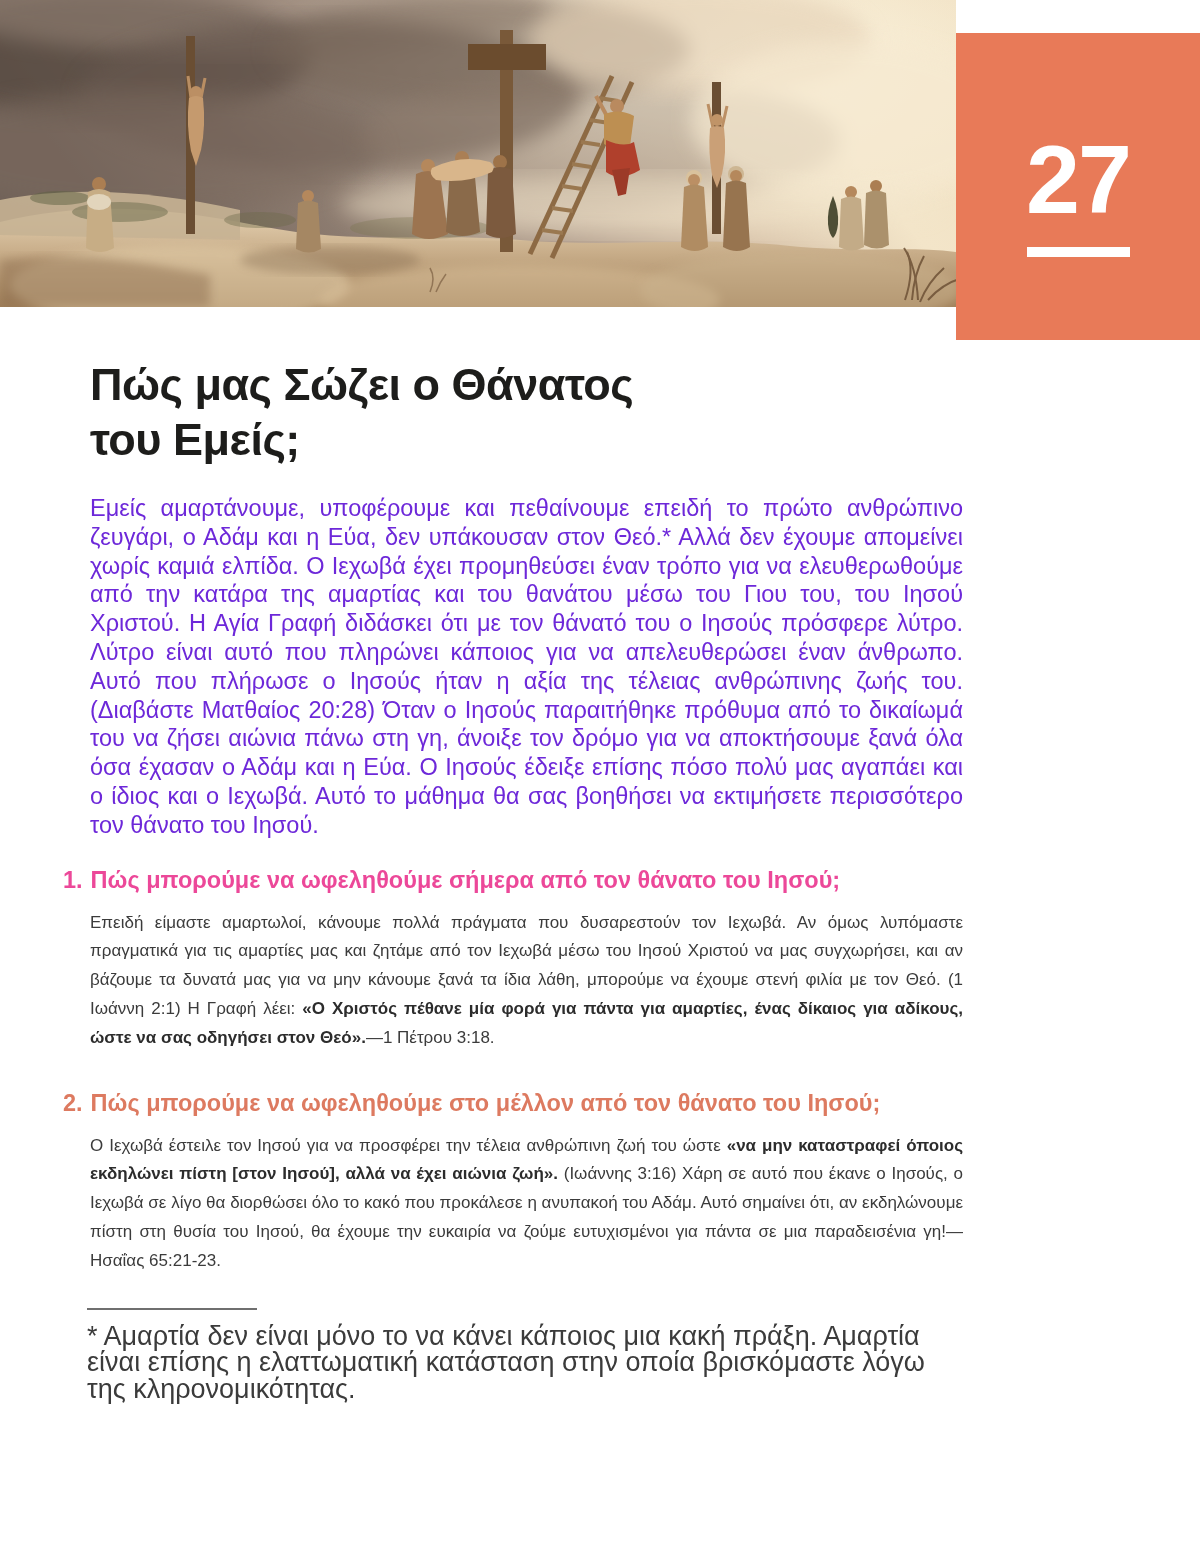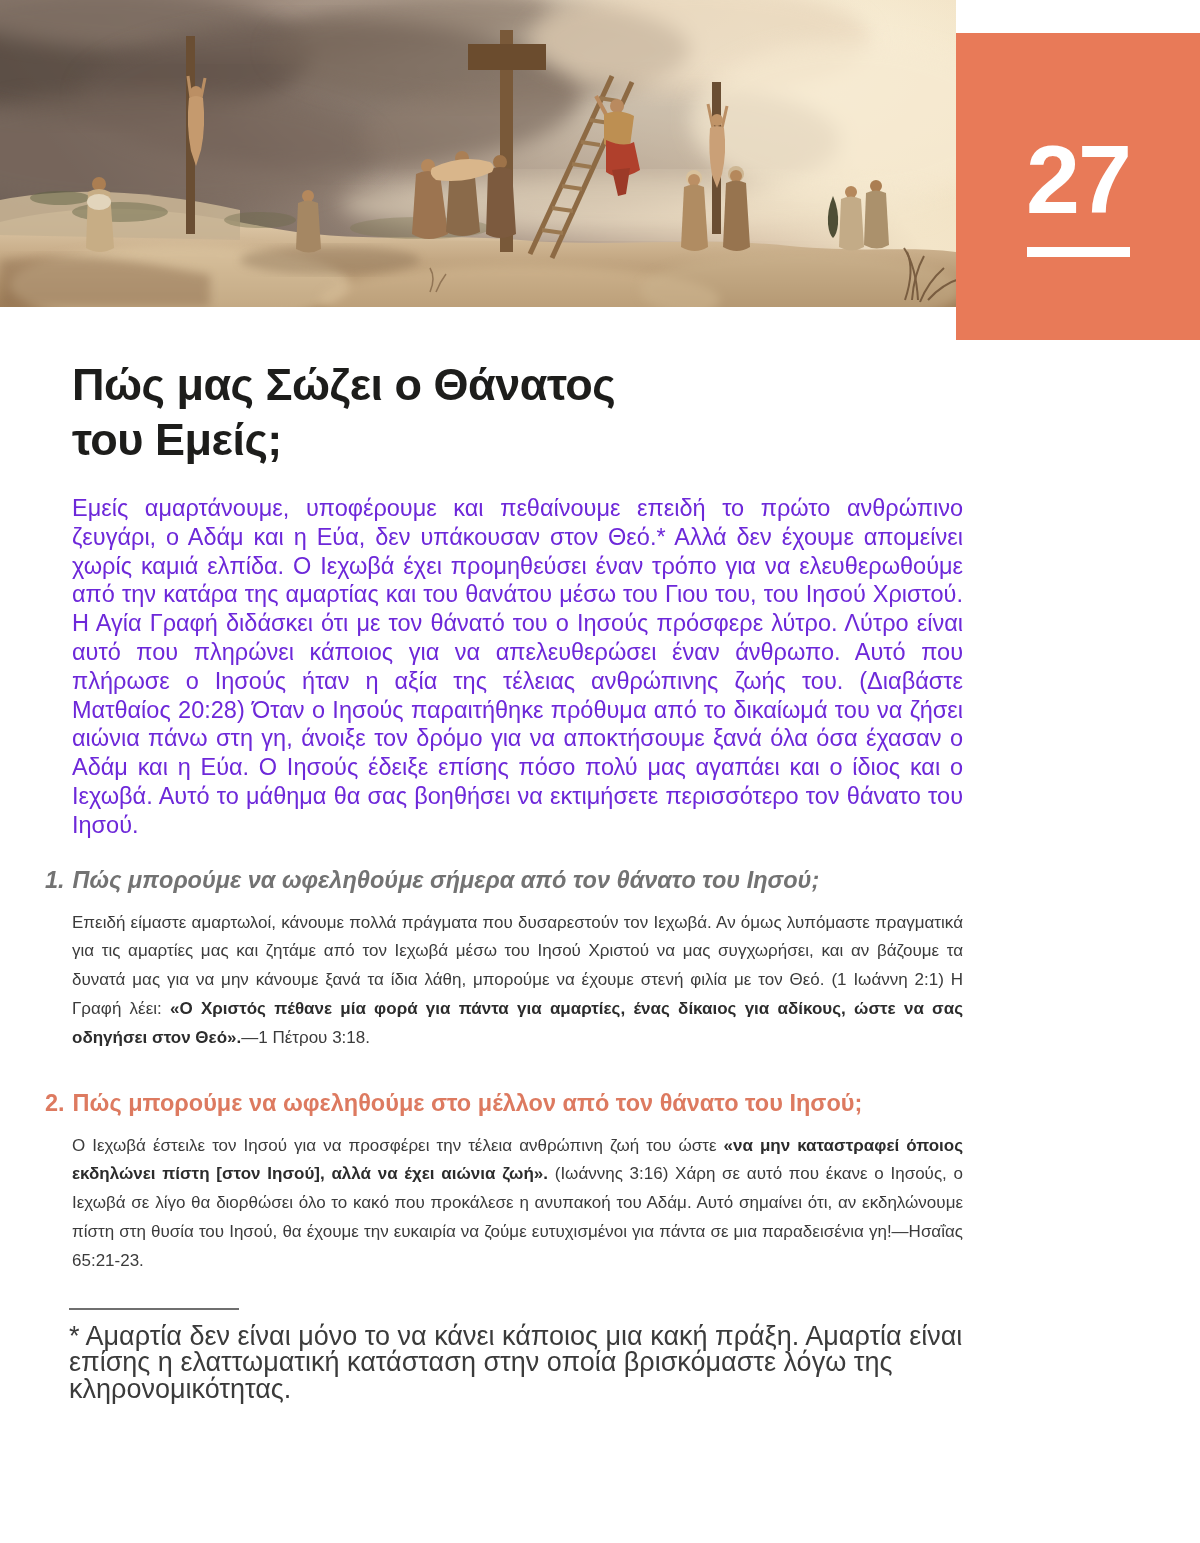--- a/index.html
+++ b/index.html
@@ -20,21 +20,21 @@
     position:absolute; top:0; right:0;
     width:244px; height:307px;
     display:flex; flex-direction:column; align-items:center; justify-content:center;margin-top:33px;
   }
   .chapter-number {
     color:#ffffff; font-size:97px; font-weight:700; line-height:1; margin-top:14px;
     letter-spacing:-2px;
   }
   .chapter-rule { width:103px; height:10px; background:#ffffff; margin-top:19px; }
   
-  .content { padding:0 237px 0 72px; }
+  .content { padding:0 237px 0 90px; }
   .page-title {
     margin-top:50px;
     font-size:45px; line-height:55px; font-weight:700;
     color:#1d1d1b; letter-spacing:-0.5px;
   }
   .intro {
     margin-top:27px;
     font-size:23.5px; line-height:28.8px;
     text-align:justify;
     color:#6d28d9;
@@ -210,21 +210,21 @@
 
   <div class="content">
 
     <h1 class="page-title">
       <div>Πώς μας Σώζει ο Θάνατος</div>
       <div>του Εμείς;</div>
     </h1>
 
     <p class="intro">Εμείς αμαρτάνουμε, υποφέρουμε και πεθαίνουμε επειδή το πρώτο ανθρώπινο ζευγάρι, ο Αδάμ και η Εύα, δεν υπάκουσαν στον Θεό.* Αλλά δεν έχουμε απομείνει χωρίς καμιά ελπίδα. Ο Ιεχωβά έχει προμηθεύσει έναν τρόπο για να ελευθερωθούμε από την κατάρα της αμαρτίας και του θανάτου μέσω του Γιου του, του Ιησού Χριστού. Η Αγία Γραφή διδάσκει ότι με τον θάνατό του ο Ιησούς πρόσφερε λύτρο. Λύτρο είναι αυτό που πληρώνει κάποιος για να απελευθερώσει έναν άνθρωπο. Αυτό που πλήρωσε ο Ιησούς ήταν η αξία της τέλειας ανθρώπινης ζωής του. (Διαβάστε Ματθαίος 20:28) Όταν ο Ιησούς παραιτήθηκε πρόθυμα από το δικαίωμά του να ζήσει αιώνια πάνω στη γη, άνοιξε τον δρόμο για να αποκτήσουμε ξανά όλα όσα έχασαν ο Αδάμ και η Εύα. Ο Ιησούς έδειξε επίσης πόσο πολύ μας αγαπάει και ο ίδιος και ο Ιεχωβά. Αυτό το μάθημα θα σας βοηθήσει να εκτιμήσετε περισσότερο τον θάνατο του Ιησού.</p>
 
-    <h2 class="section-heading" style="color: #737373; font-style: italic;">
+    <h2 class="section-heading" style="color: #ec4899;">
       <span class="q-number">1.</span><span>Πώς μπορούμε να ωφεληθούμε σήμερα από τον θάνατο του Ιησού;</span>
     </h2>
     <p class="section-para"><span>Επειδή είμαστε αμαρτωλοί, κάνουμε πολλά πράγματα που δυσαρεστούν τον Ιεχωβά. Αν όμως λυπόμαστε πραγματικά για τις αμαρτίες μας και ζητάμε από τον Ιεχωβά μέσω του Ιησού Χριστού να μας συγχωρήσει, και αν βάζουμε τα δυνατά μας για να μην κάνουμε ξανά τα ίδια λάθη, μπορούμε να έχουμε στενή φιλία με τον Θεό. (1 Ιωάννη 2:1) Η Γραφή λέει: </span><strong>«Ο Χριστός πέθανε μία φορά για πάντα για αμαρτίες, ένας δίκαιος για αδίκους, ώστε να σας οδηγήσει στον Θεό».</strong><span>—1 Πέτρου 3:18.</span></p>
 
     <h2 class="section-heading" style="margin-top: 36px; color: rgb(221, 122, 96);">
       <span class="q-number">2.</span><span>Πώς μπορούμε να ωφεληθούμε στο μέλλον από τον θάνατο του Ιησού;</span>
     </h2>
     <p class="section-para"><span>Ο Ιεχωβά έστειλε τον Ιησού για να προσφέρει την τέλεια ανθρώπινη ζωή του ώστε </span><strong>«να μην καταστραφεί όποιος εκδηλώνει πίστη [στον Ιησού], αλλά να έχει αιώνια ζωή».</strong><span> (Ιωάννης 3:16) Χάρη σε αυτό που έκανε ο Ιησούς, ο Ιεχωβά σε λίγο θα διορθώσει όλο το κακό που προκάλεσε η ανυπακοή του Αδάμ. Αυτό σημαίνει ότι, αν εκδηλώνουμε πίστη στη θυσία του Ιησού, θα έχουμε την ευκαιρία να ζούμε ευτυχισμένοι για πάντα σε μια παραδεισένια γη!—Ησαΐας 65:21-23.</span></p>
 
     <div class="footnote-block">

